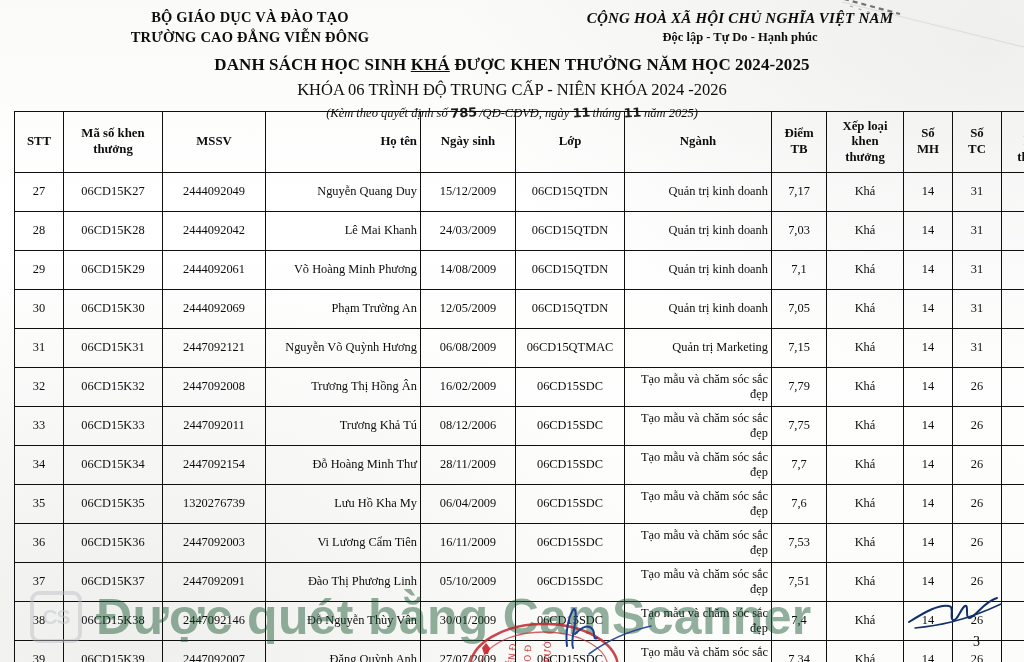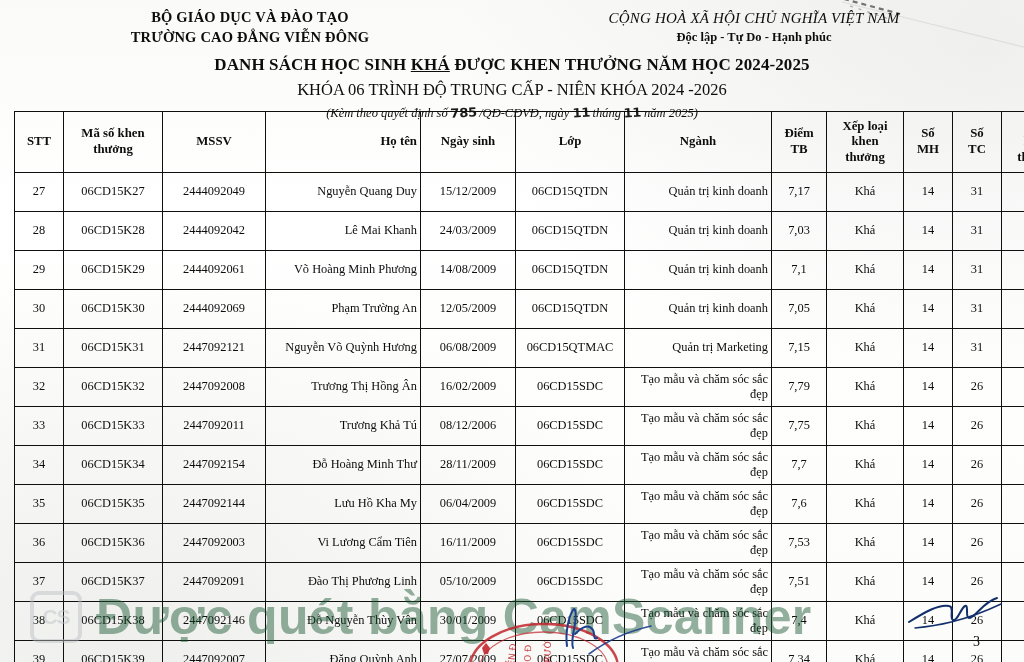--- a/index.html
+++ b/index.html
@@ -46,21 +46,20 @@
   #header {
     position: absolute;
     top: 8px;
     left: 0;
     width: 1024px;
   }
   .hdr-row {
     display: flex;
     justify-content: flex-start;
     align-items: flex-start;
-    gap: 14px;
   }
   .hdr-left {
     width: 460px;
     text-align: center;
     padding-left: 20px;
   }
   .hdr-right {
     width: 520px;
     text-align: center;
   }
@@ -71,21 +70,21 @@
     line-height: 1.35;
   }
   .org-line2 {
     font-size: 14.5px;
     font-weight: bold;
     letter-spacing: .2px;
     line-height: 1.35;
   }
   .nation-line1 {
     font-size: 15px;
-    font-weight: normal;
+    font-weight: bold;
     font-style: italic;
     letter-spacing: .2px;
     line-height: 1.35;
   }
   .nation-line2 {
     font-size: 12.5px;
     font-weight: bold;
     line-height: 1.5;
   }
 
@@ -427,21 +426,21 @@
             <td class="c-major">Tạo mẫu và chăm sóc sắc đẹp</td>
             <td class="c-gpa">7,7</td>
             <td class="c-rank">Khá</td>
             <td class="c-smh">14</td>
             <td class="c-stc">26</td>
             <td class="c-level">B1-1</td>
           </tr>
           <tr>
             <td class="c-stt">35</td>
             <td class="c-code">06CD15K35</td>
-            <td class="c-mssv">2447092144</td>
+            <td class="c-mssv">1320276739</td>
             <td class="c-name">Lưu Hồ Kha My</td>
             <td class="c-dob">06/04/2009</td>
             <td class="c-class">06CD15SDC</td>
             <td class="c-major">Tạo mẫu và chăm sóc sắc đẹp</td>
             <td class="c-gpa">7,6</td>
             <td class="c-rank">Khá</td>
             <td class="c-smh">14</td>
             <td class="c-stc">26</td>
             <td class="c-level">B1-1</td>
           </tr>

